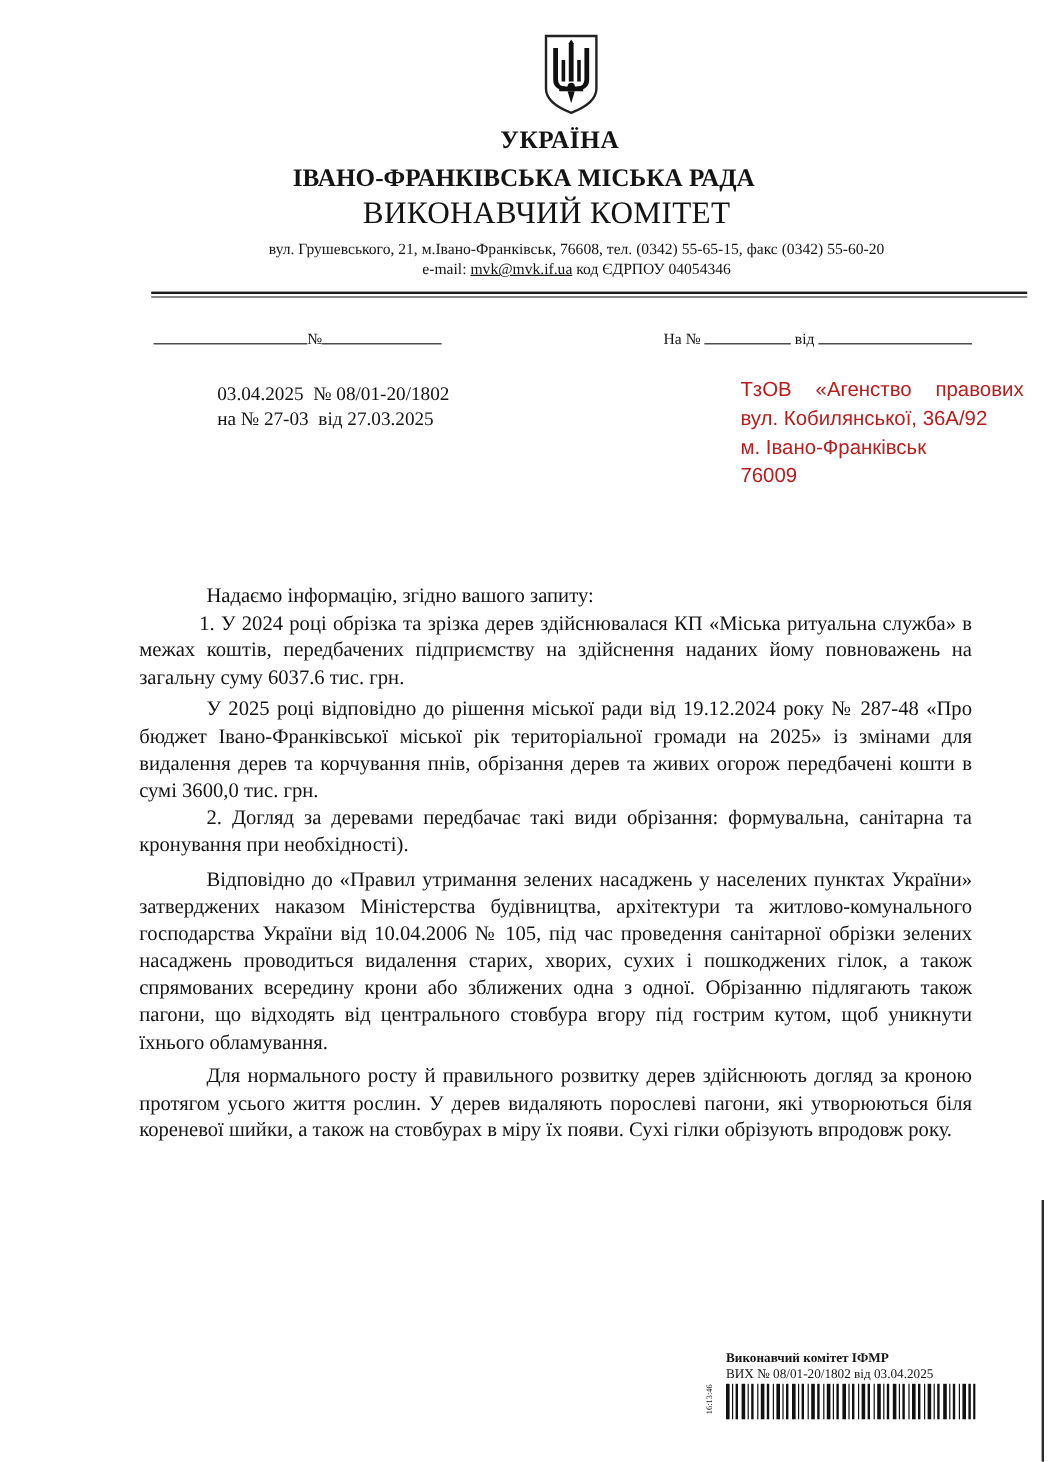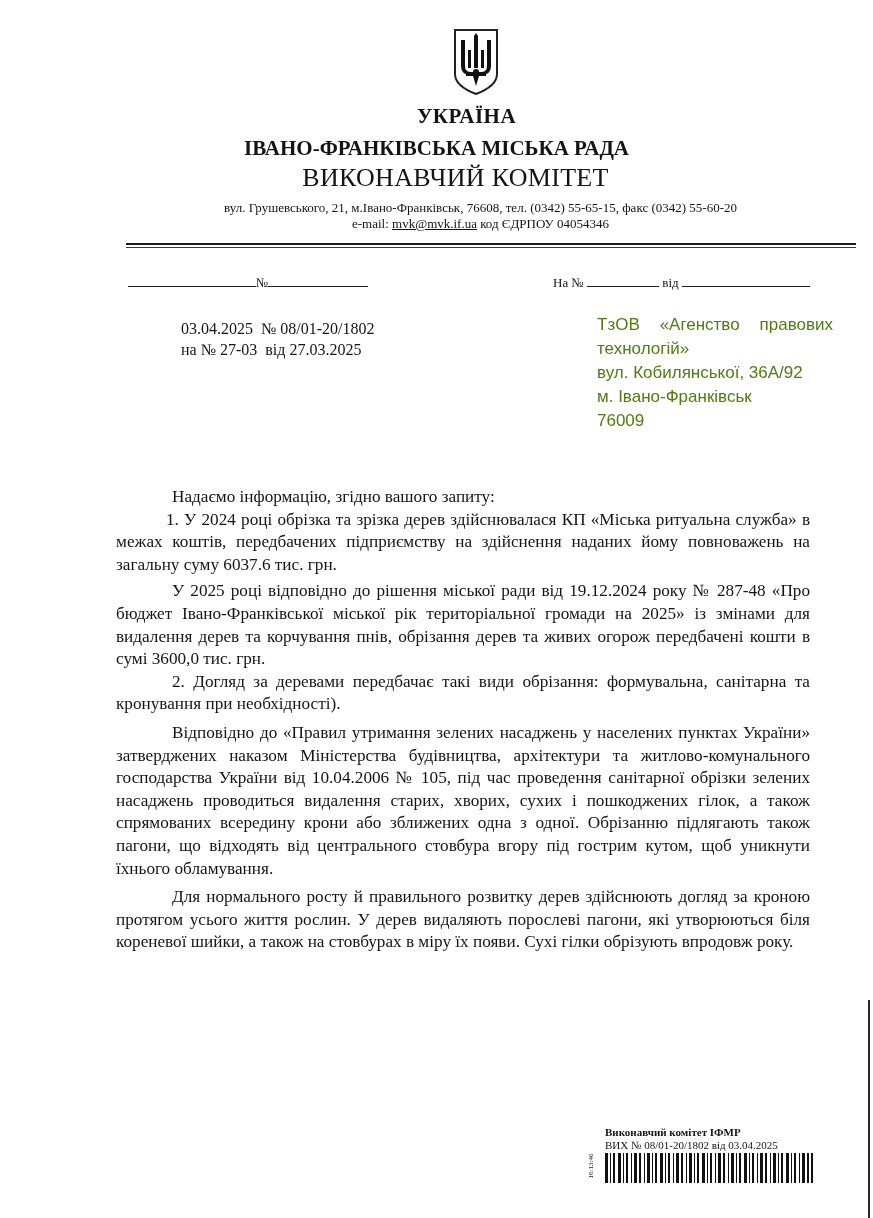--- a/index.html
+++ b/index.html
@@ -22,22 +22,22 @@
   .sep2 { left: 126px; top: 247px; width: 730px; height: 1px; background: #3a3a3a; }
 
   
   .blank { border-bottom: 1px solid #222; display: inline-block; height: 14px; vertical-align: baseline; }
   .form-left { left: 128px; top: 272px; font-size: 13px; }
   .form-right { left: 553px; top: 272px; font-size: 13px; }
 
   .reg { left: 137px; font-size: 16px; line-height: 22px; margin-left: 44px; }
   .reg .gap { display: inline-block; width: 8px; }
 
-  .addr { left: 597px; font-size: 17px; line-height: 24px; width: 236px;
-          font-family: "Liberation Sans", "DejaVu Sans", sans-serif; color: #4d7c0f; }
+  .addr { left: 617px; font-size: 17px; line-height: 24px; width: 236px;
+          font-family: "Liberation Sans", "DejaVu Sans", sans-serif; color: #b91c1c; }
   .addr-justify { display: flex; justify-content: space-between; }
 
   .body { left: 116px; width: 694px; font-size: 17.2px; line-height: 22.6px; text-align: justify; }
   .body p { margin: 0; }
   .ind { text-indent: 56px; }
 
   
   #stamp { left: 593px; top: 1126px; width: 230px; height: 60px; }
   .stamp-org { position: absolute; left: 12px; top: 0; font-size: 11px; font-weight: bold; white-space: nowrap; }
   .stamp-num { position: absolute; left: 12px; top: 13px; font-size: 11px; white-space: nowrap; }
@@ -100,21 +100,20 @@
 <div class="abs reg" style="top:339px">
   <span>на № 27-03</span><span class="gap"></span><span>від  27.03.2025</span>
 </div>
 
 <div class="abs addr" style="top:313px">
   <div class="addr-justify">
     <span>ТзОВ</span>
     <span>«Агенство</span>
     <span>правових</span>
   </div>
-  <div>технологій»</div>
   <div>вул. Кобилянської, 36А/92</div>
   <div>м. Івано-Франківськ</div>
   <div>76009</div>
 </div>
 
 <div class="abs body" style="top:486px">
   <p class="ind">Надаємо інформацію, згідно вашого запиту:</p>
   <p class="ind" style="text-indent:50px">1. У 2024 році обрізка та зрізка дерев здійснювалася КП «Міська ритуальна служба» в межах коштів, передбачених підприємству на здійснення наданих йому повноважень на загальну суму 6037.6 тис. грн.</p>
   <p class="ind" style="margin-top:4px">У 2025 році відповідно до рішення міської ради від 19.12.2024 року № 287-48 «Про бюджет Івано-Франківської міської рік територіальної громади на 2025» із змінами для видалення дерев та корчування пнів, обрізання дерев та живих огорож передбачені кошти в сумі 3600,0 тис. грн.</p>
   <p class="ind">2. Догляд за деревами передбачає такі види обрізання: формувальна, санітарна та кронування при необхідності).</p>

